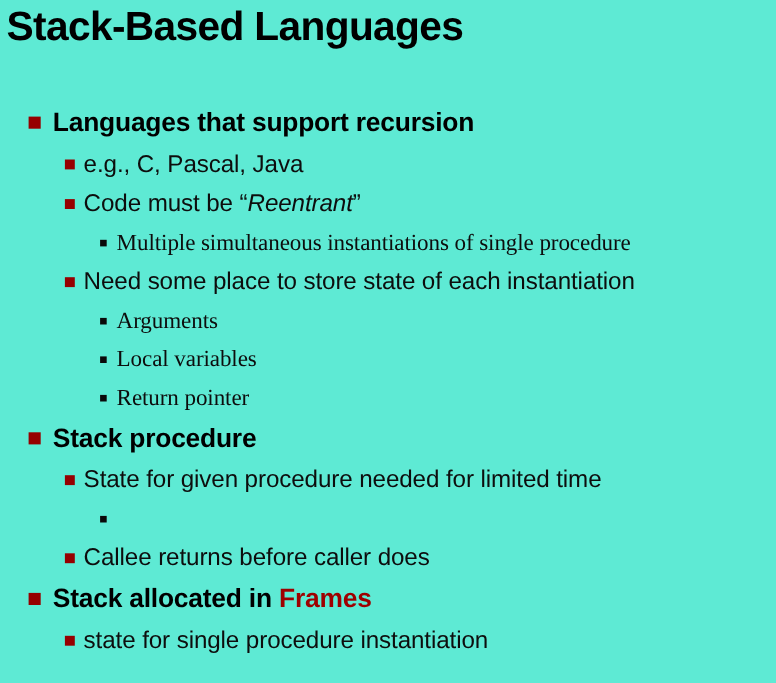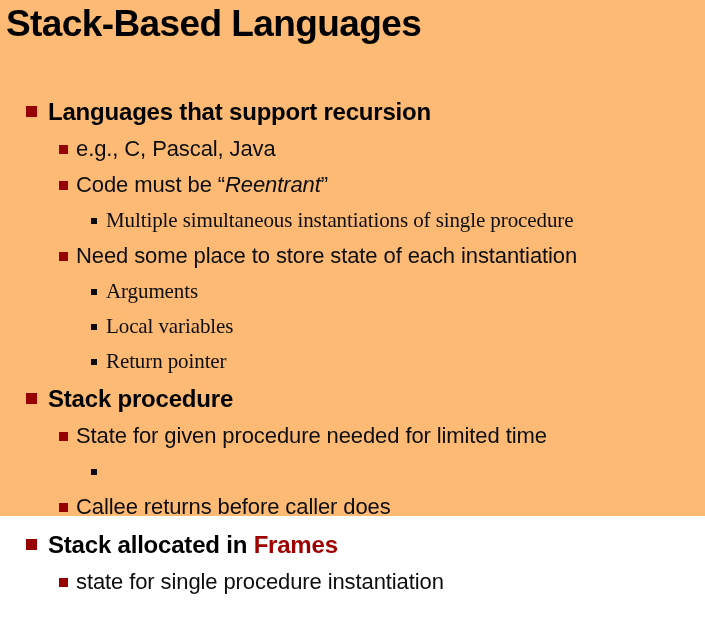--- a/index.html
+++ b/index.html
@@ -9,22 +9,22 @@
   body {
     width: 705px;
     height: 621px;
     background: #ffffff;
     font-family: "Liberation Sans", sans-serif;
     overflow: hidden;
   }
   .slide {
     position: relative;
     width: 705px;
-    height: 516px;
-    background: #fdba74;
+    height: 621px;
+    background: #5eead4;
     box-sizing: border-box;
   }
   .slide-title {
     position: absolute;
     left: 6px;
     top: -2px;
     font-size: 37px;
     font-weight: bold;
     color: #000000;
     letter-spacing: -0.6px;

